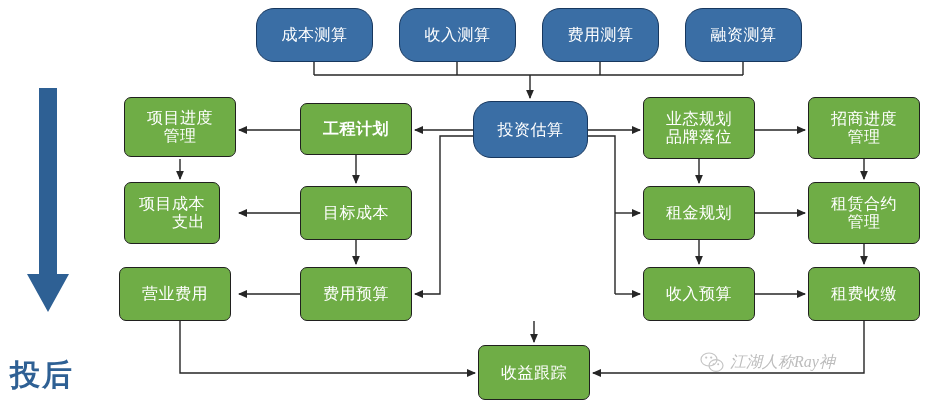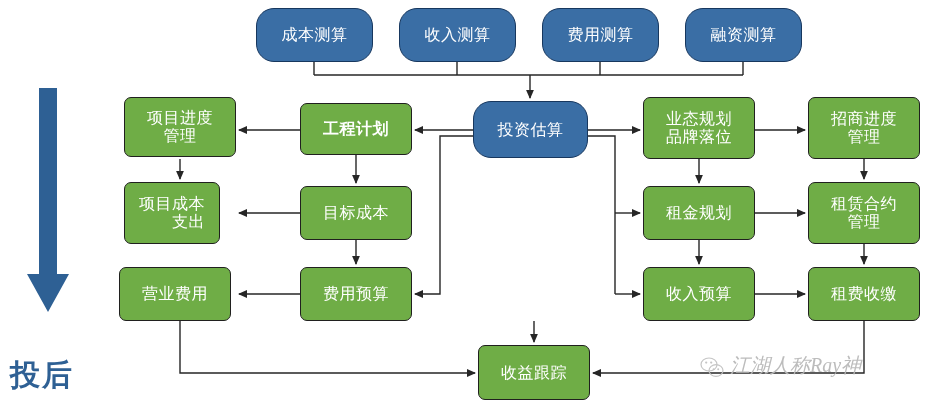--- a/index.html
+++ b/index.html
@@ -25,22 +25,22 @@
   .node span{display:block;}
 
   .stage-label{
     position:absolute;color:#2E6094;font-weight:bold;font-size:30px;
     letter-spacing:2px;z-index:6;
   }
 
   .phase-arrow{position:absolute;left:26px;top:88px;width:44px;height:225px;z-index:4;}
 
   .watermark{
-    position:absolute;z-index:8;display:flex;align-items:flex-end;gap:4px;
-    color:#b9b9b9;font-size:20px;white-space:nowrap;
+    position:absolute;z-index:8;display:flex;align-items:flex-start;gap:4px;
+    color:#b9b9b9;font-size:16px;white-space:nowrap;
     font-family:"Liberation Serif","DejaVu Serif",serif;
     font-style:italic;opacity:.95;
   }
 </style>
 </head>
 <body>
 
 <div id="stage">
 
 

